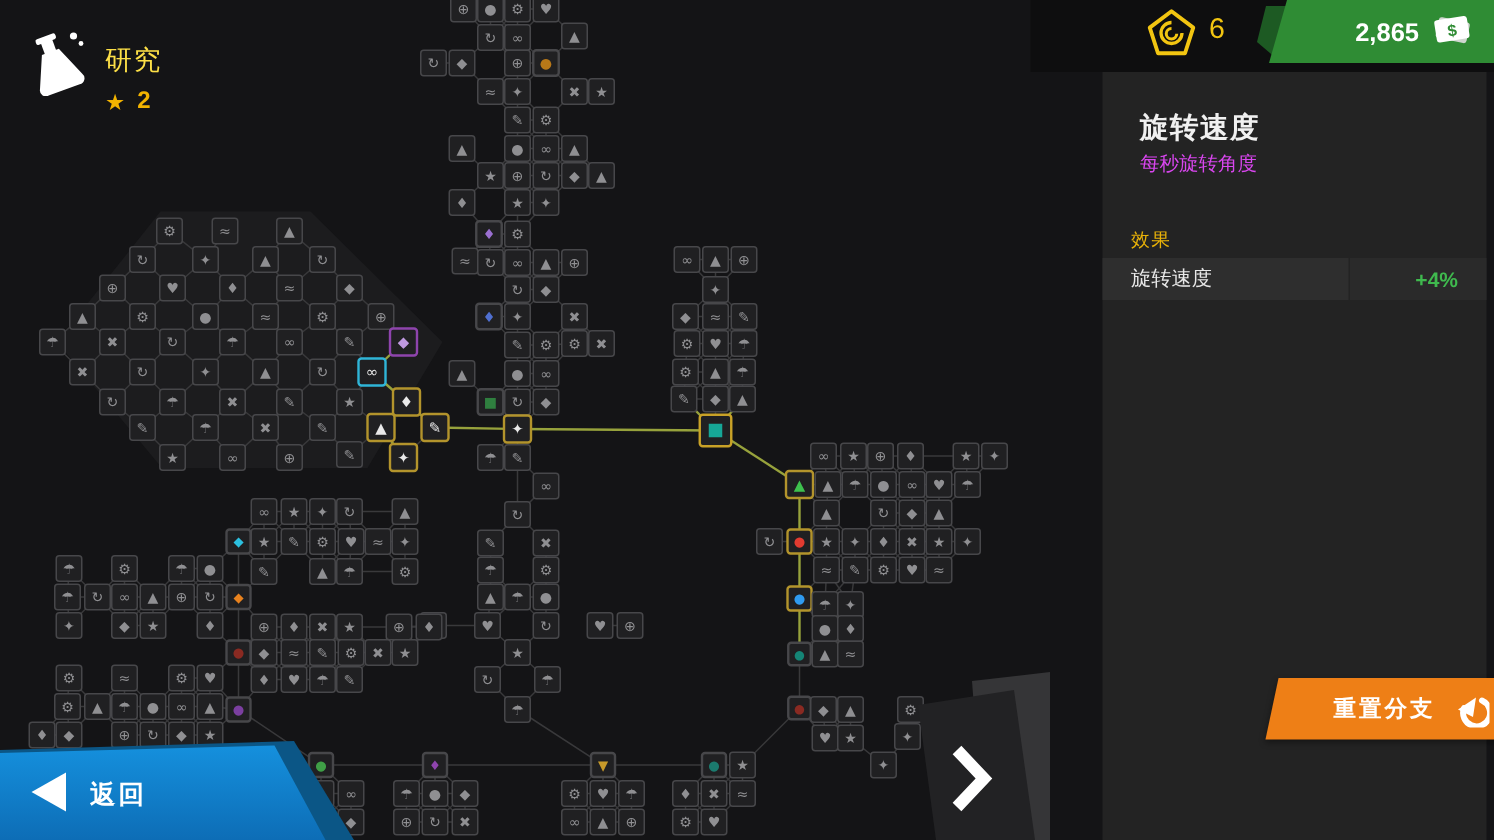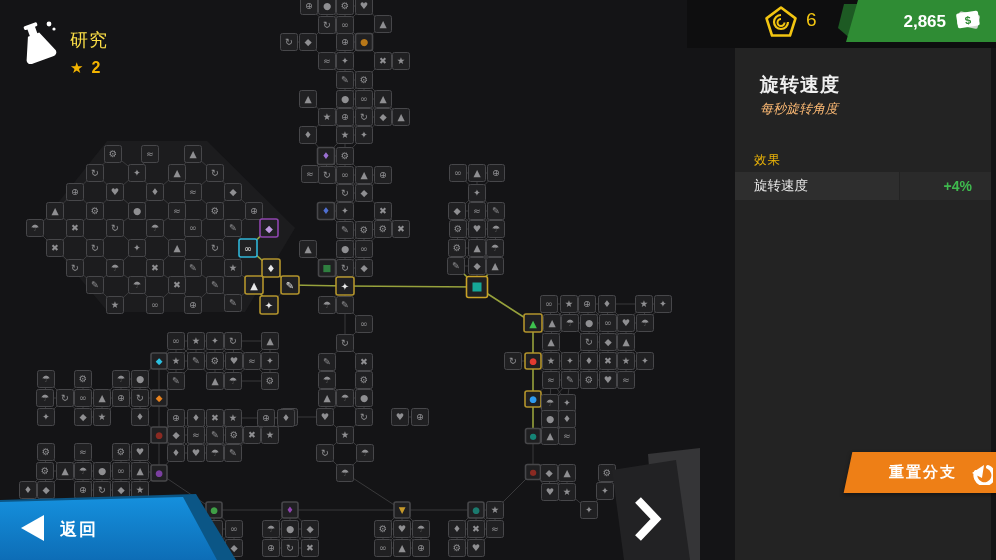--- a/index.html
+++ b/index.html
@@ -13,21 +13,21 @@
   .hdr-star{margin-top:7px;font-size:16px;color:#f2b300;font-weight:bold;display:flex;gap:8px;align-items:center;}
   .hdr-star .glyph{font-size:15px;}
   
   .top-strip{position:absolute;left:687px;top:0;width:309px;height:48px;background:#0e0e0f;}
   .token{position:absolute;left:763px;top:5px;width:36px;height:34px;}
   .token-count{position:absolute;left:806px;top:9px;font-size:19px;color:#f2c511;}
   .badge{position:absolute;left:828px;top:0;width:168px;height:42px;}
   
   .panel{position:absolute;left:687px;top:48px;width:256px;height:512px;background:#232323;margin-left:48px;}
   .p-title{position:absolute;left:25px;top:24px;font-size:19px;font-weight:bold;color:#f0f0f0;letter-spacing:1px;}
-  .p-sub{position:absolute;left:25px;top:52px;font-size:13px;color:#fdba74;font-style:italic;}
+  .p-sub{position:absolute;left:25px;top:52px;font-size:13px;color:#d946ef;}
   .p-effects{position:absolute;left:19px;top:104px;font-size:12.5px;color:#eab308;letter-spacing:1px;}
   .p-row{position:absolute;left:0;top:124px;width:100%;height:28px;display:flex;}
   .p-row-name{flex:1;background:#2e2e2e;color:#e8e8e8;font-size:13.5px;line-height:28px;padding-left:19px;}
   .p-row-val{width:72px;background:#2a2a2a;color:#3fb94e;font-size:14px;font-weight:bold;line-height:28px;text-align:right;padding-right:19px;margin-left:1px;}
   .reset-btn{position:absolute;left:113px;top:404px;width:165px;height:41px;background:#ee7f16;
              transform:skewX(-12deg);cursor:pointer;box-shadow:0 2px 4px rgba(0,0,0,.4);}
   .reset-inner{transform:skewX(12deg);width:100%;height:100%;display:flex;align-items:center;justify-content:flex-end;gap:12px;padding-right:20px;box-sizing:border-box;}
   .reset-label{color:#fff;font-size:15px;font-weight:bold;letter-spacing:2px;}
   
   .back-svg{position:absolute;left:0;top:488px;cursor:pointer;}

